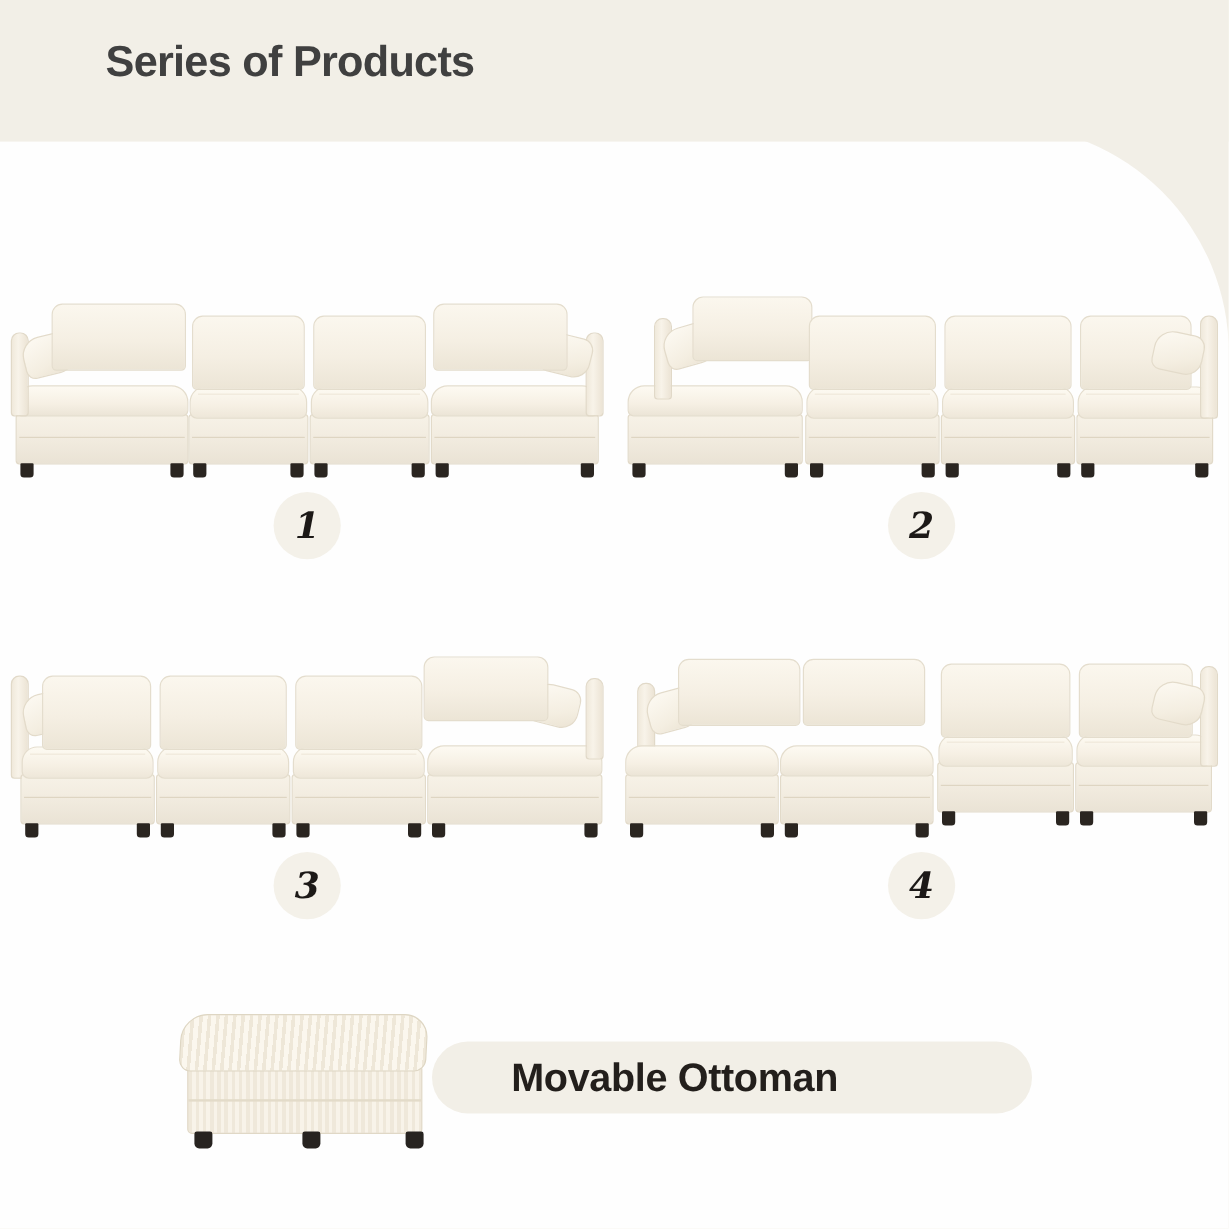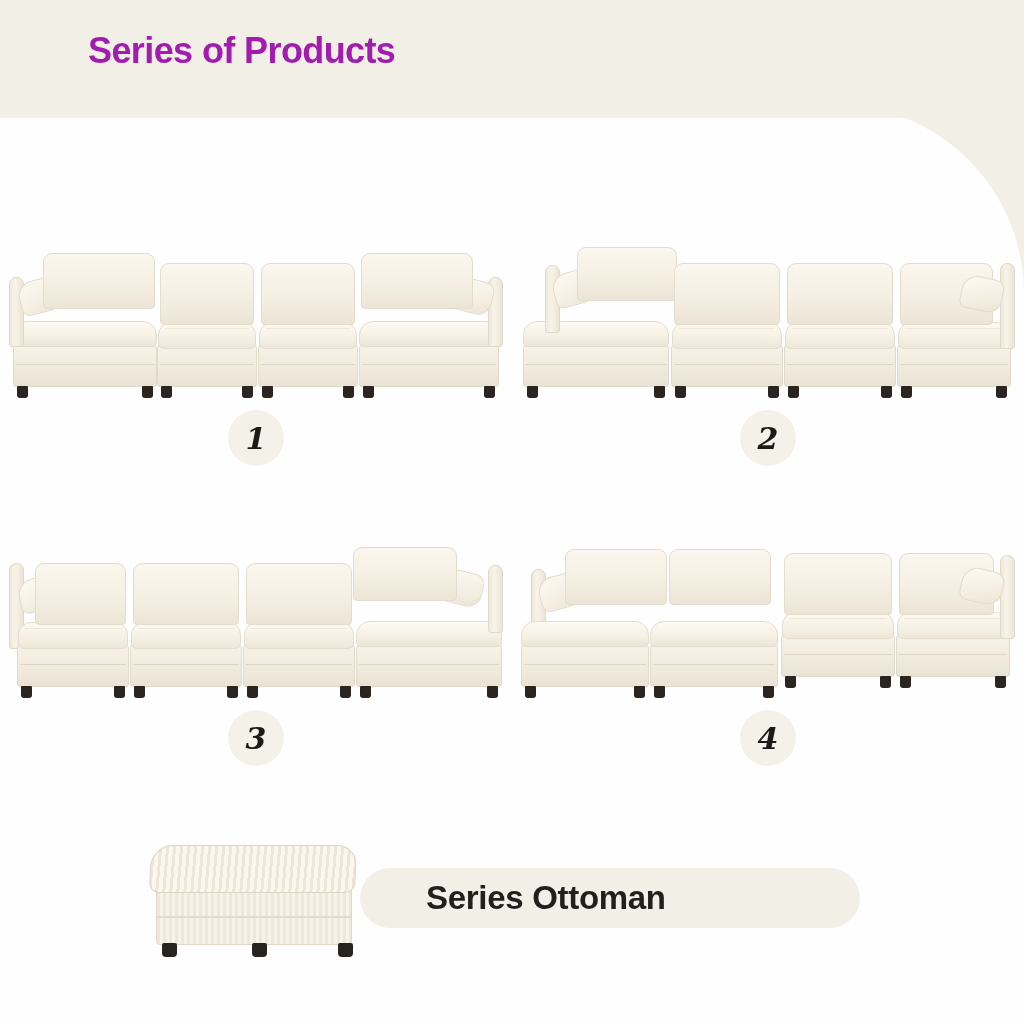--- a/index.html
+++ b/index.html
@@ -26,21 +26,21 @@
     width: 1024px;
     height: 118px;
     background: #f2efe7;
     z-index: 2;
   }
   .header-title {
     position: absolute;
     left: 88px; top: 30px;
     font-size: 36px;
     font-weight: bold;
-    color: #a21caf;
+    color: #404040;
     letter-spacing: -0.6px;
     white-space: nowrap;
   }
   .header-sub {
     position: absolute;
     left: 513px; top: 35px;
     font-size: 15px;
     font-weight: bold;
     color: #2b2723;
     line-height: 1.33;
@@ -440,21 +440,21 @@
         </div>
         <div class="arm" style="right:0;height:84px;bottom:66px;"></div>
         <div class="pillow" style="right:12px;bottom:102px;transform:rotate(13deg);"></div>
       </div>
       <div class="badge">4</div>
     </div>
   </div>
 
   <div class="ottoman-row">
     <div class="ottoman-banner">
-      <span>Series Ottoman</span>
+      <span>Movable Ottoman</span>
     </div>
     <div class="ottoman-stage">
       <div class="otto-wrap">
         <div class="otto-body"></div>
         <div class="otto-top"></div>
         <div class="otto-leg" style="left:14px;"></div>
         <div class="otto-leg" style="left:104px;"></div>
         <div class="otto-leg" style="left:190px;"></div>
       </div>
     </div>

